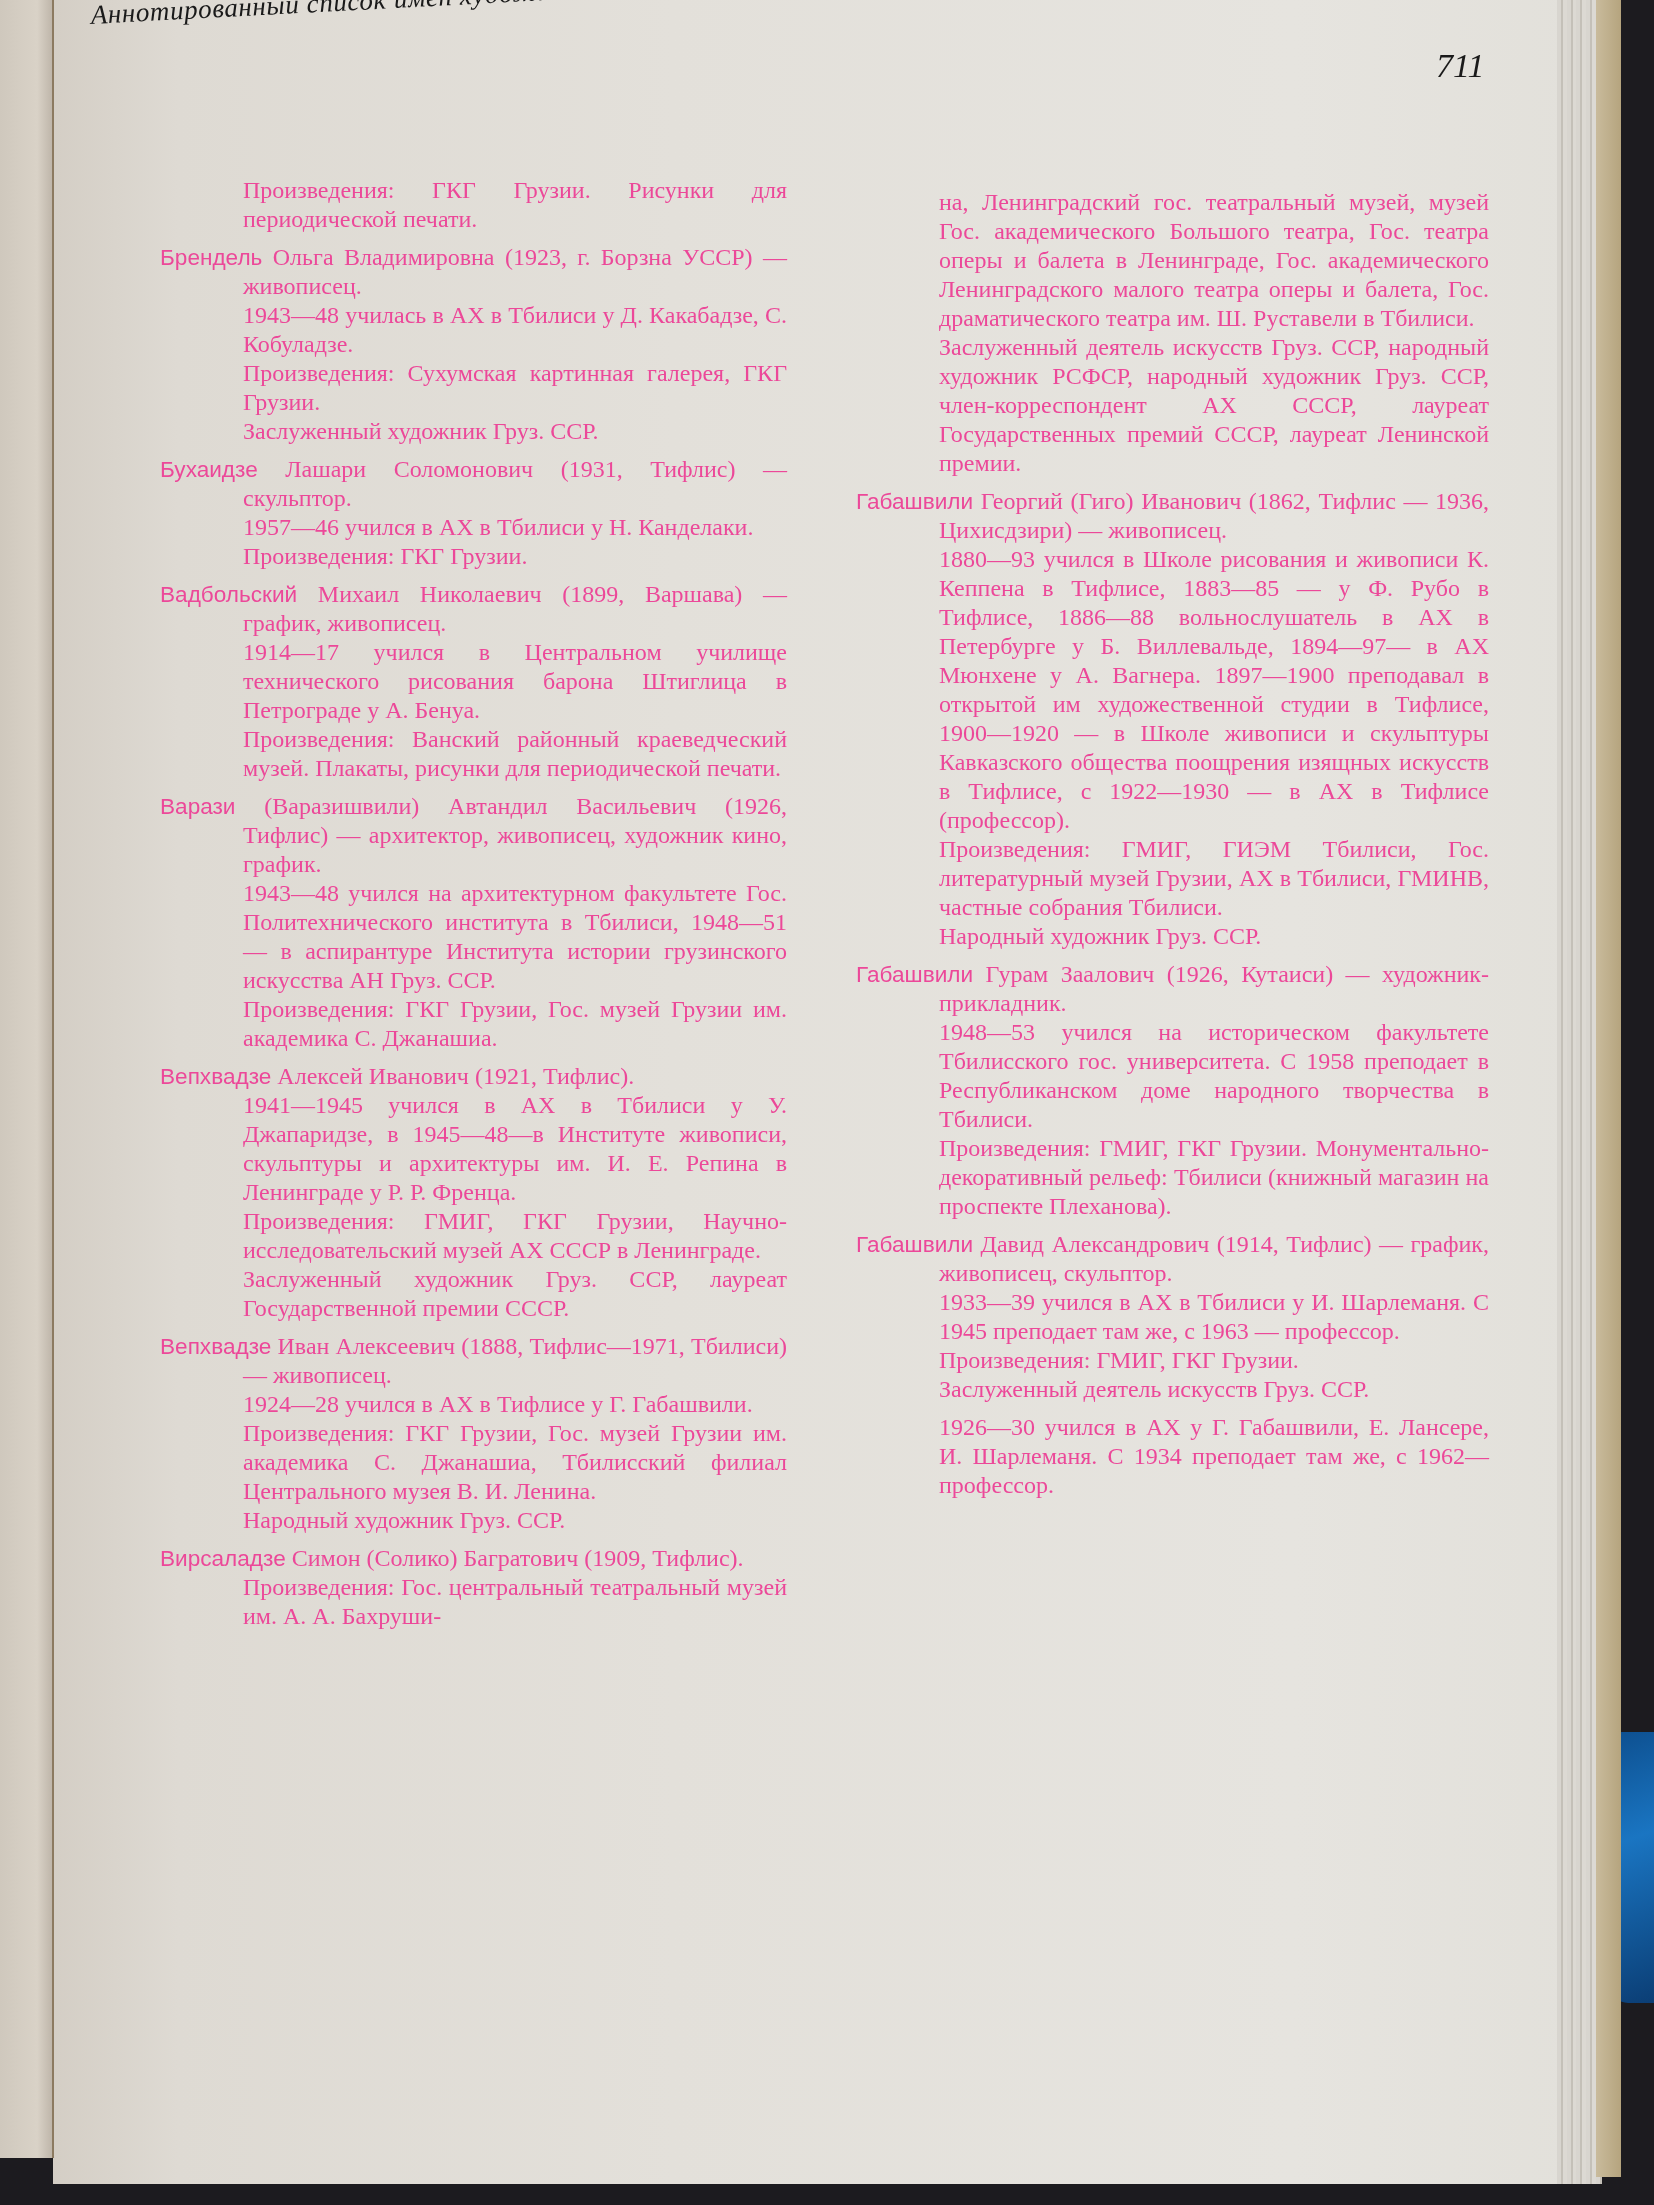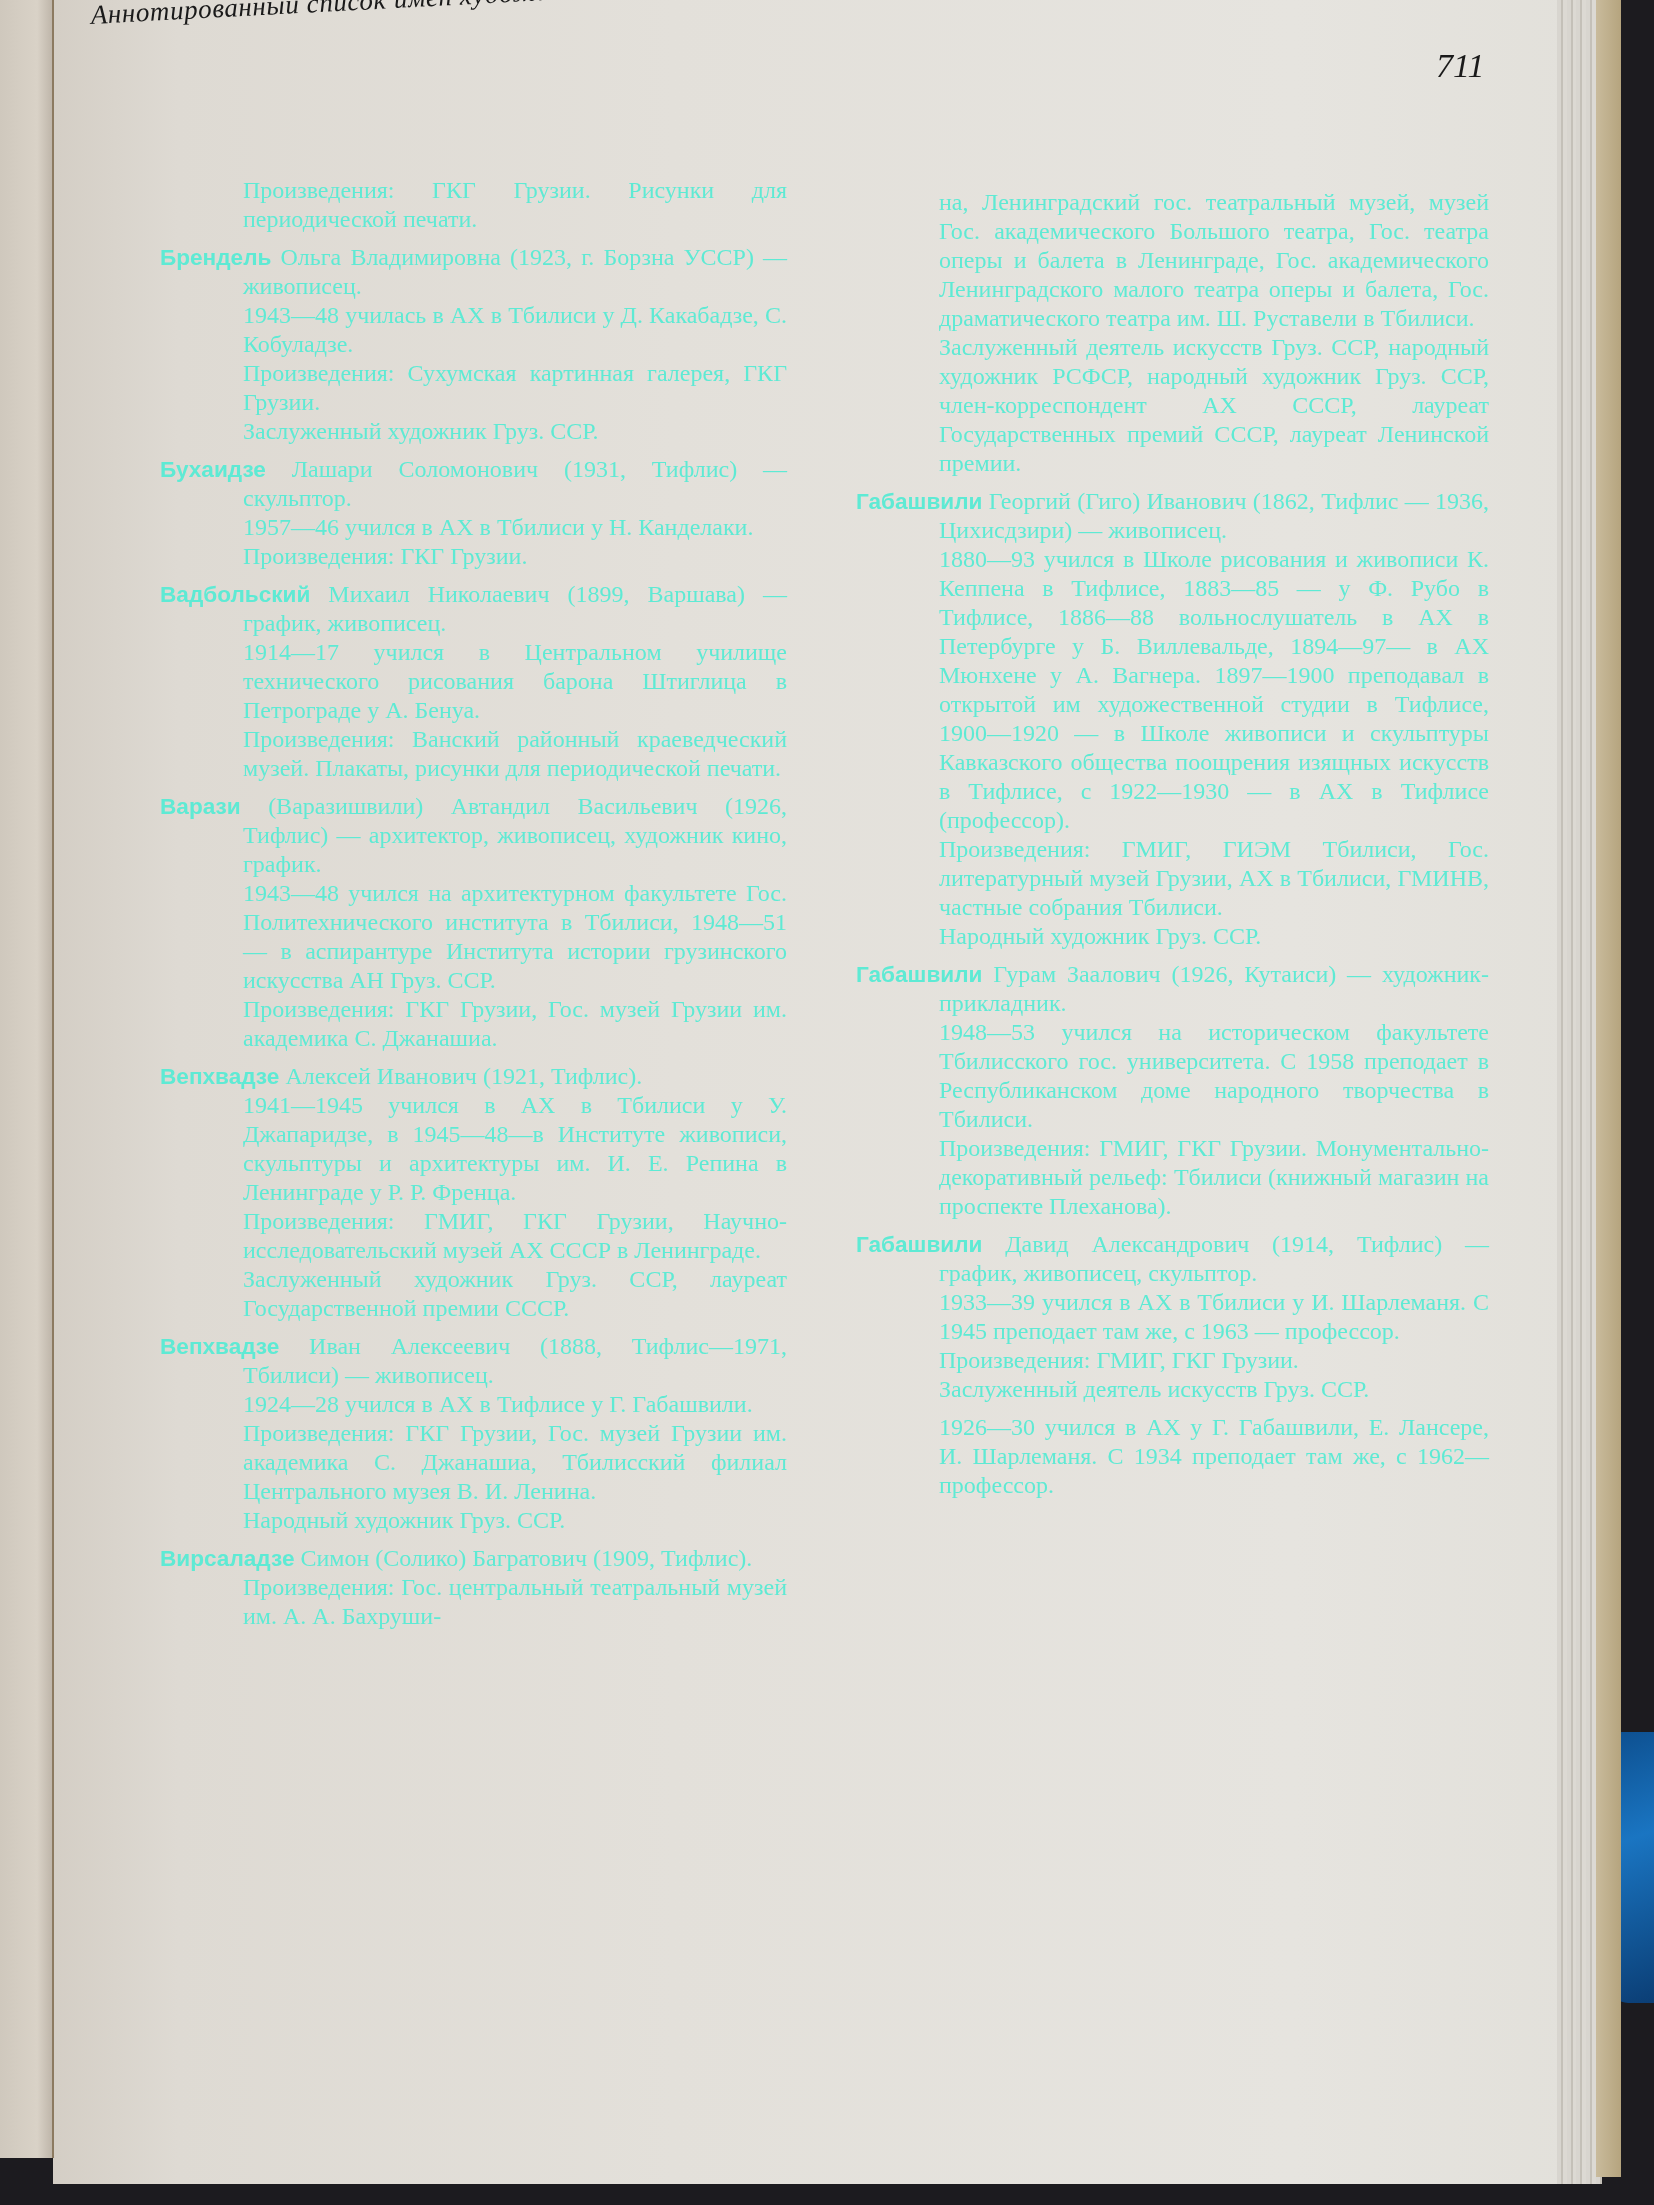--- a/index.html
+++ b/index.html
@@ -37,29 +37,29 @@
   .running-head {
     position:absolute; left:90px; top:0px; font-style:italic;
     font-size:27px; color:#1a1a1a; transform:rotate(-3deg); transform-origin:left top;
     letter-spacing:0.6px;
   }
   .page-number {
     position:absolute; left:1436px; top:47px; font-style:italic;
     font-size:34px; color:#1a1a1a;
   }
   .col {
-    position:absolute; font-size:24px; line-height:29px; color:#5eead4;
+    position:absolute; font-size:24px; line-height:29px; color:#ec4899;
   }
   .col-left { left:160px; top:176px; width:627px; }
   .col-right { left:856px; top:188px; width:633px; }
   .entry { margin-bottom:9px; }
   .entry p { margin:0; padding-left:83px; text-align:justify; }
   .entry p.head { padding-left:83px; text-indent:-83px; }
   .entry.cont p { padding-left:83px; }
-  .name { font-weight:bold; font-family:"Liberation Sans","DejaVu Sans",sans-serif; font-size:22.6px; }
+  .name { font-weight:normal; font-family:"Liberation Sans","DejaVu Sans",sans-serif; font-size:22.6px; }
 </style>
 </head>
 <body>
 
 <div class="bg-blue"></div>
 <div class="left-gutter"></div>
 <div class="page"></div>
 <div class="stitch"></div>
 <div class="page-edge"></div>
 <div class="page-edge-outer"></div>

